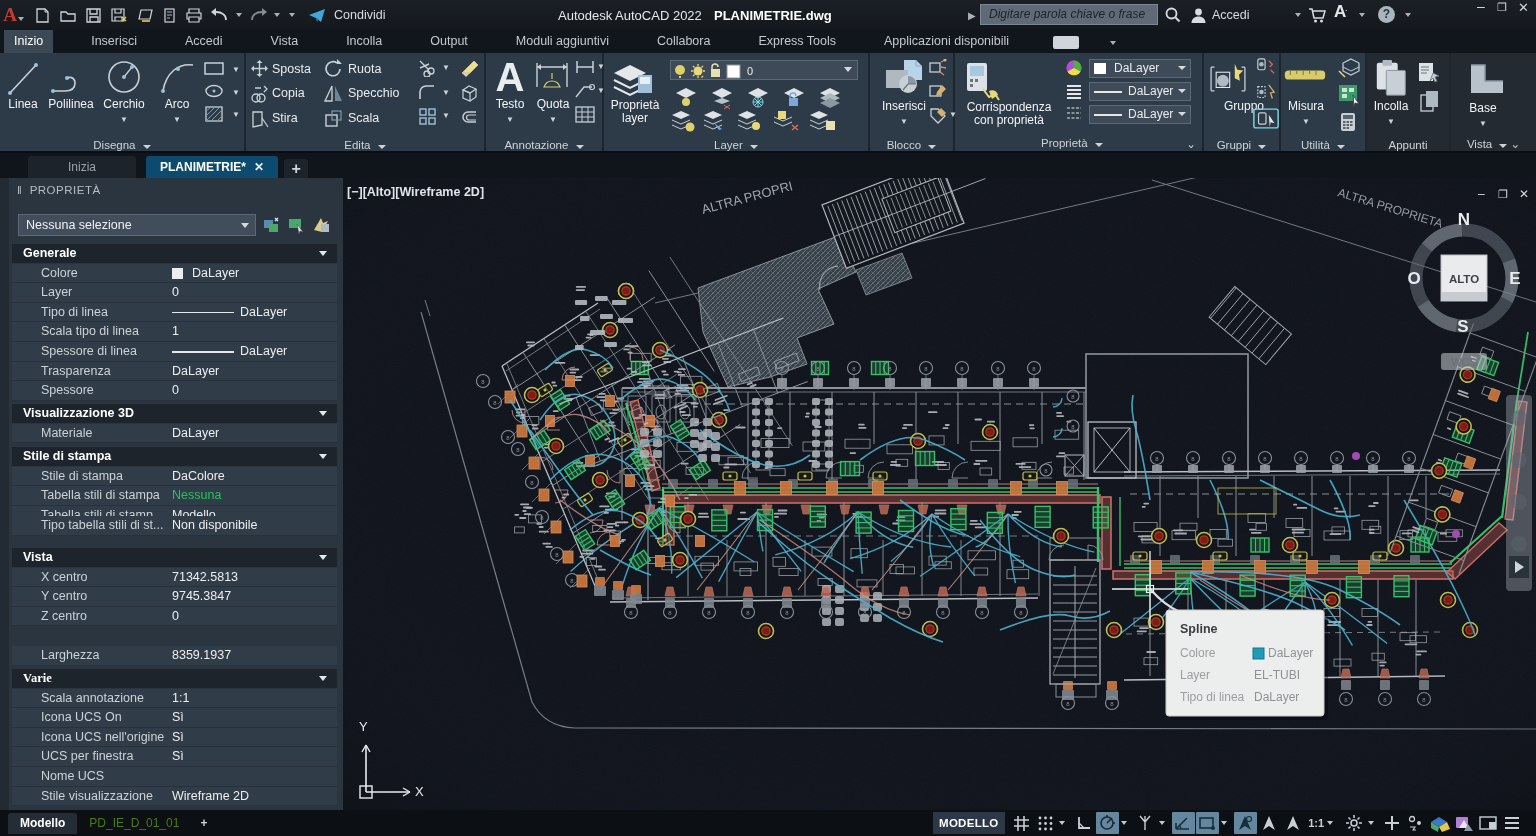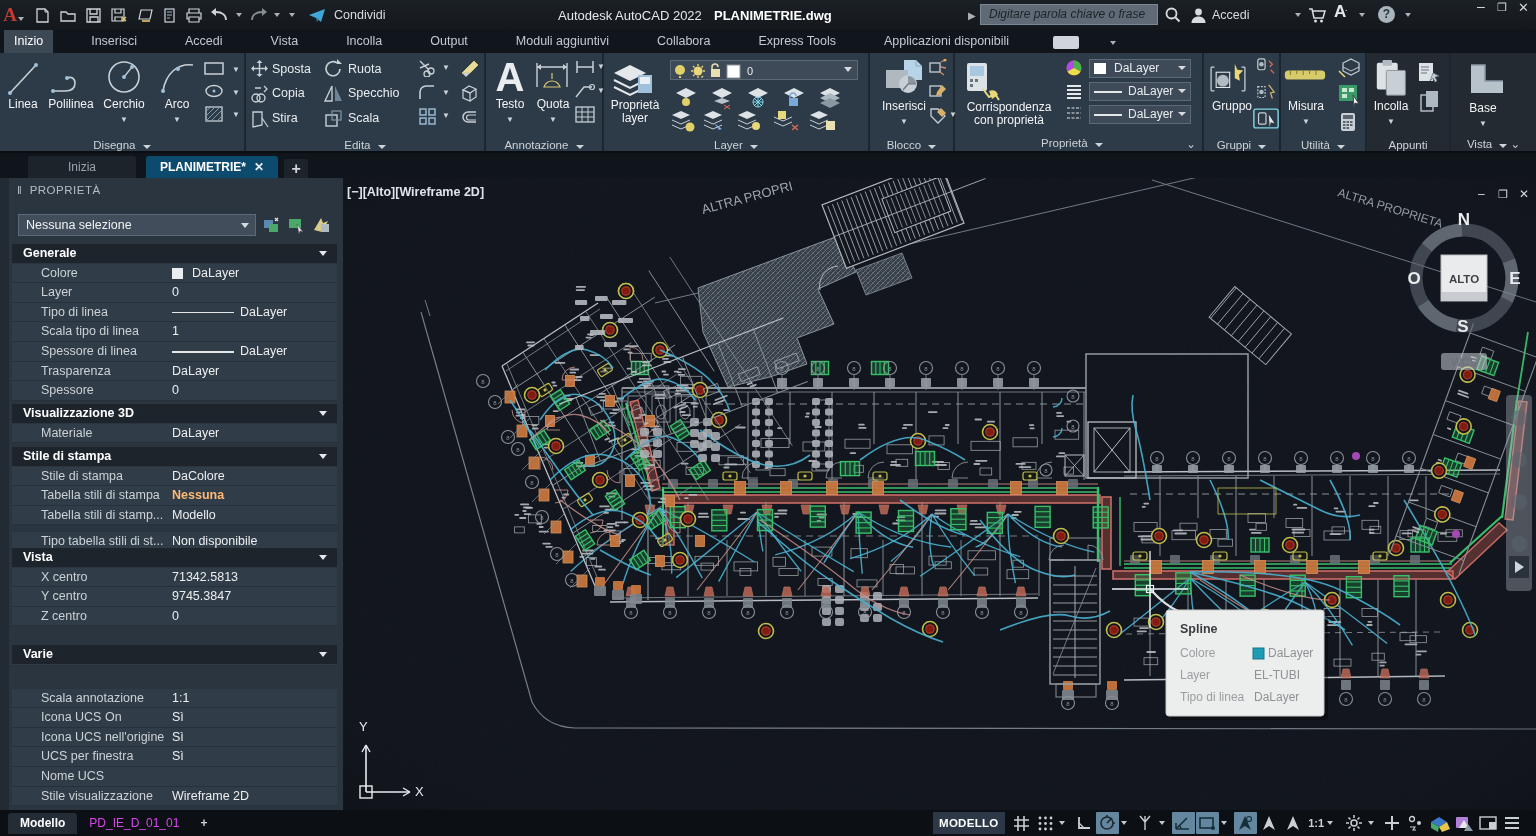--- a/index.html
+++ b/index.html
@@ -50,21 +50,21 @@
 .psec .dn { position:absolute; right:10px; top:7px; width:0; height:0; border-left:4.5px solid transparent;
   border-right:4.5px solid transparent; border-top:5px solid #e4e8eb; }
 .prow { position:absolute; left:12px; width:325px; height:19.6px; font-size:12.5px; color:#ccd2d7;
   line-height:19.6px; background:#303c47; border-bottom:1px solid #28313b; }
 .prow .lab { position:absolute; left:29px; top:0; white-space:nowrap; }
 .prow .val { position:absolute; left:160px; top:0; color:#eceef0; white-space:nowrap; }
 .prow .vline { position:absolute; left:160px; top:9px; width:62px; height:1.6px; background:#e4e8ea; }
 .prow .sq { position:absolute; left:160px; top:4px; width:11px; height:11px; background:#ecedee; }
 
 #statusbar { left:0; top:810px; width:1536px; height:26px; background:#0c0f13; display:flex; align-items:center; }
-.ltab { height:21px; line-height:21px; padding:0 12px; font-size:12px; color:#d946ef; border-radius:3px 3px 0 0; }
+.ltab { height:21px; line-height:21px; padding:0 12px; font-size:12px; color:#4d7c0f; border-radius:3px 3px 0 0; }
 .ltab.active { color:#fff; font-weight:bold; background:#242d36; }
 #st-icons { position:absolute; left:933px; top:810px; height:26px; display:flex; align-items:center; gap:1px; }
 .sbtn { width:23px; height:22px; display:flex; align-items:center; justify-content:center; border-radius:1px; }
 .sbtn.hl { background:#64869f; }
 .scaret { width:0; height:0; border-left:3.5px solid transparent; border-right:3.5px solid transparent;
   border-top:4px solid #c2c9cf; margin:0 1px; }
 #modello-btn { background:#2c3847; color:#fff; font-weight:bold; font-size:11.5px; height:22px;
   line-height:22px; padding:0 6px; margin-right:4px; letter-spacing:.3px; }
 .gap { width:4px; }
 </style></head>
@@ -425,21 +425,21 @@
   </div>
 
   <div class="rpanel" style="width:77px;">
     <svg class="ic abs" style="left:2px;top:6px;" width="44" height="40" viewBox="0 0 52 44">
           <path d="M6 8v28M6 8h4M6 36h4" stroke="#c8d0d6" stroke-width="1.5" fill="none"></path>
           <path d="M46 8v28M46 8h-4M46 36h-4" stroke="#c8d0d6" stroke-width="1.5" fill="none"></path>
           <circle cx="20" cy="24" r="7" fill="#b0bac2"></circle>
           <rect x="12" y="14" width="16" height="18" fill="none" stroke="#e4e8ea" stroke-width="1.3"></rect>
           <path d="M34 4l3 7 7 1-5 5 1 7-6-3" fill="#e8d87a"></path>
         </svg>
-    <div class="rbig" style="left:4px;top:46px;width:48px;">Gruppo</div>
+    <div class="rbig" style="left:16px;top:46px;width:48px;">Gruppo</div>
     <svg class="ic abs" style="left:50px;top:4px;" width="24" height="20" viewBox="0 0 26 22">
           <rect x="4" y="2" width="8" height="12" rx="2" fill="none" stroke="#c8d0d6" stroke-width="1.3"></rect>
           <circle cx="8" cy="8" r="2.5" fill="#b0bac2"></circle>
           <path d="M16 4l4 4-3 3M18 14l4 4" stroke="#d86a5a" stroke-width="1.4" fill="none"></path>
         </svg>
     <svg class="ic abs" style="left:50px;top:30px;" width="24" height="20" viewBox="0 0 26 22">
           <path d="M4 4h8v12H4z" fill="none" stroke="#c8d0d6" stroke-width="1.2" stroke-dasharray="2 1.5"></path>
           <circle cx="8" cy="10" r="2.5" fill="#b0bac2"></circle>
           <path d="M16 2l6 8-4 1 2 6" stroke="#d8b06a" stroke-width="1.4" fill="none"></path>
         </svg>
@@ -576,48 +576,48 @@
         <span class="lab">Materiale</span>
         <span class="val" style="">DaLayer</span>
       </div>
 <div class="psec" style="top:269px;">Stile di stampa<span class="dn"></span></div>
 <div class="prow" style="top:288.6px;">
         <span class="lab">Stile di stampa</span>
         <span class="val" style="">DaColore</span>
       </div>
 <div class="prow" style="top:308.2px;">
         <span class="lab">Tabella stili di stampa</span>
-        <span class="val" style="font-weight:bold;color:#fdba74;">Nessuna</span>
+        <span class="val" style="font-weight:normal;color:#22c55e;">Nessuna</span>
       </div>
 <div class="prow" style="top:327.8px;">
         <span class="lab">Tabella stili di stamp...</span>
         <span class="val" style="">Modello</span>
       </div>
-<div class="prow" style="top:354px;">
+<div class="prow" style="top:338px;">
         <span class="lab">Tipo tabella stili di st...</span>
         <span class="val" style="">Non disponibile</span>
       </div>
 <div class="psec" style="top:370px;">Vista<span class="dn"></span></div>
 <div class="prow" style="top:389.6px;">
         <span class="lab">X centro</span>
         <span class="val" style="">71342.5813</span>
       </div>
 <div class="prow" style="top:409.2px;">
         <span class="lab">Y centro</span>
         <span class="val" style="">9745.3847</span>
       </div>
 <div class="prow" style="top:428.8px;">
         <span class="lab">Z centro</span>
         <span class="val" style="">0</span>
       </div>
 <div class="prow" style="top:468.0px;">
         <span class="lab">Larghezza</span>
         <span class="val" style="">8359.1937</span>
       </div>
-<div class="psec" style="top:467px;">Varie<span class="dn"></span></div>
+<div class="psec" style="top:491px;font-family:Liberation Serif, serif;">Varie<span class="dn"></span></div>
 <div class="prow" style="top:510.6px;">
         <span class="lab">Scala annotazione</span>
         <span class="val" style="">1:1</span>
       </div>
 <div class="prow" style="top:530.2px;">
         <span class="lab">Icona UCS On</span>
         <span class="val" style="">Sì</span>
       </div>
 <div class="prow" style="top:549.8px;">
         <span class="lab">Icona UCS nell'origine</span>

